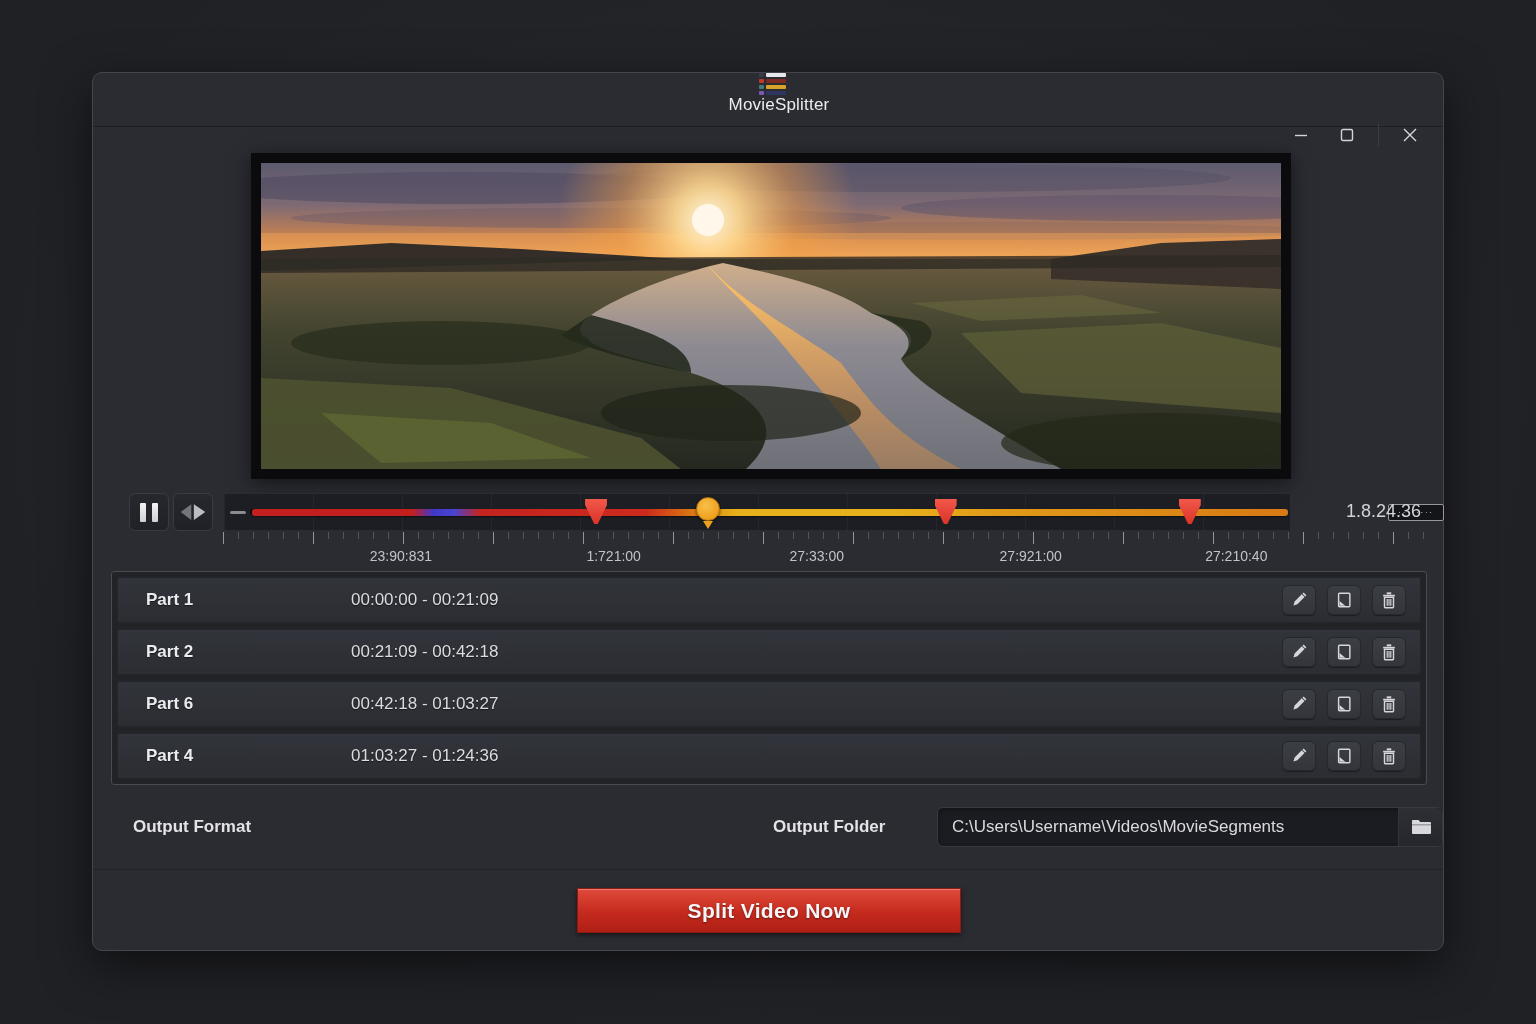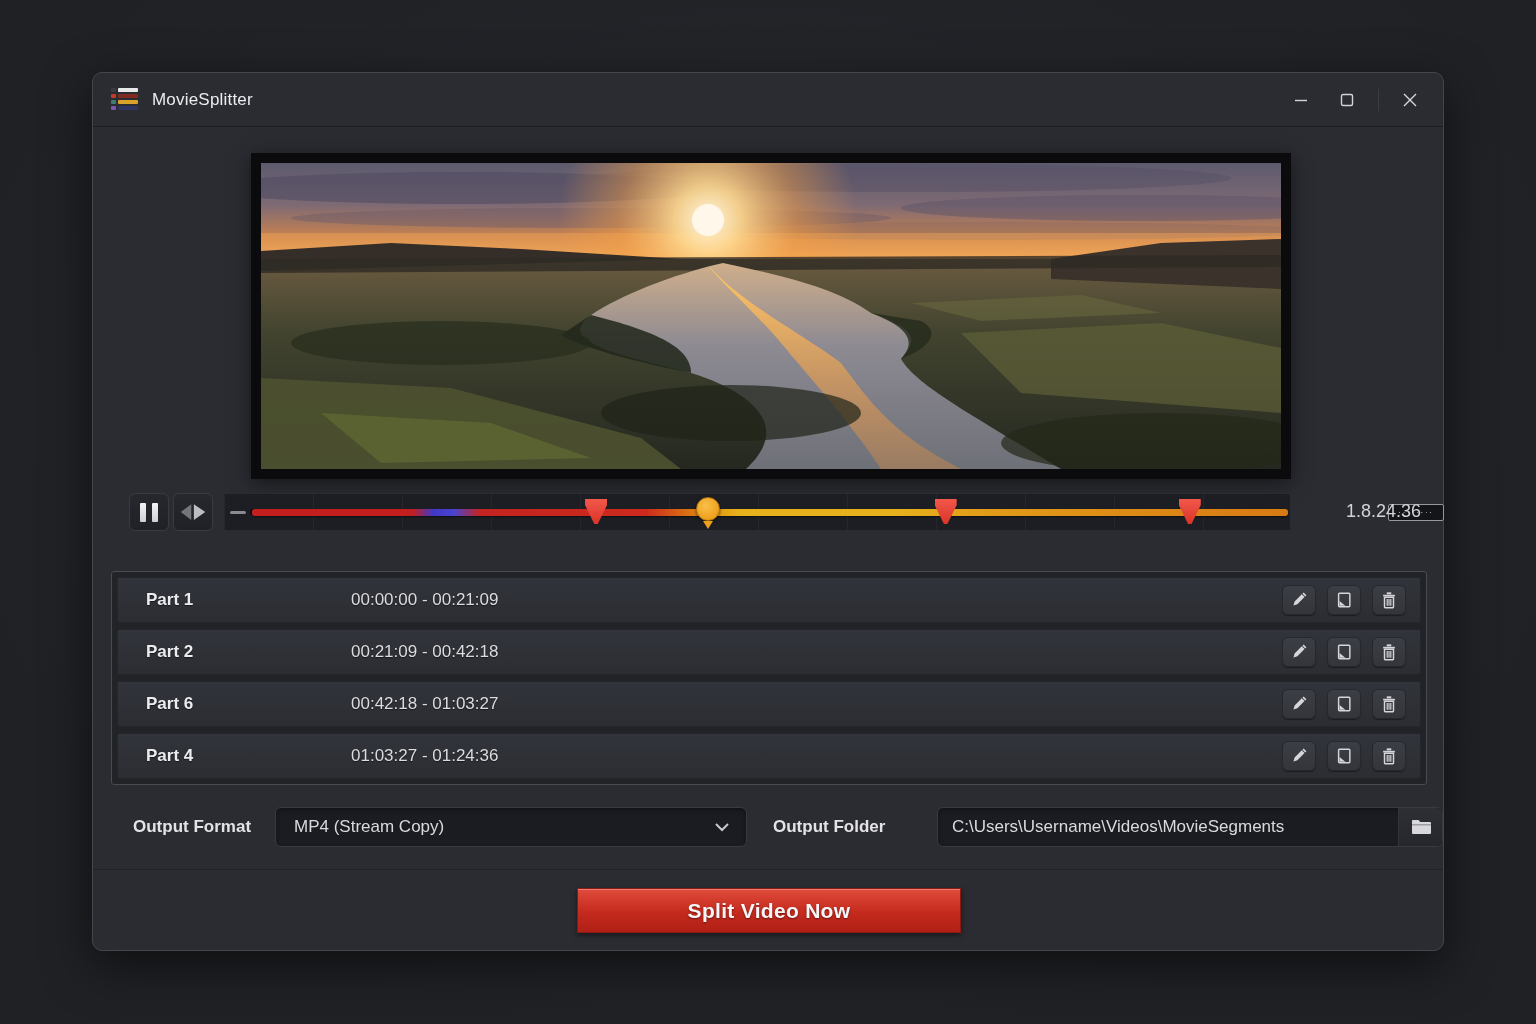--- a/index.html
+++ b/index.html
@@ -12,21 +12,21 @@
   }
   .window {
     position:absolute; left:92px; top:72px; width:1352px; height:879px;
     background:#2b2c32; border:1px solid #45464d; border-radius:10px;
     box-shadow:0 14px 48px rgba(0,0,0,.55);
   }
   
   .titlebar {
     position:absolute; left:0; top:0; right:0; height:54px;
     display:flex; align-items:center; padding:0 10px 0 18px;
-    border-bottom:1px solid #1d1e22; border-radius:10px 10px 0 0;
+    border-bottom:1px solid #1d1e22; border-radius:10px 10px 0 0;flex-direction:column;
   }
   .app-icon { width:27px; height:23px; display:flex; flex-direction:column; gap:2px; }
   .app-icon .r { display:flex; gap:2px; height:4px; }
   .app-icon .sq { width:5px; height:4px; border-radius:1px; }
   .app-icon .bar { flex:1; height:4px; border-radius:1px; }
   .r1 .sq{background:#3a3b45;} .r1 .bar{background:#e8e8ea;}
   .r2 .sq{background:#c23a2c;} .r2 .bar{background:#7e2a22;}
   .r3 .sq{background:#3f7c74;} .r3 .bar{background:#d9a32a;}
   .r4 .sq{background:#7b57b0;} .r4 .bar{background:#2e3560;}
   .app-title { margin-left:14px; font-size:17px; color:#eceCEF; letter-spacing:.2px; }
@@ -295,20 +295,28 @@
       <div class="split-marker" style="left:90.6%"></div>
       <div class="playhead" style="left:45.4%">
         <div class="ball"></div>
         <div class="stem"></div>
       </div>
       <div class="end-badge">·∙··∙·∙·</div>
     </div>
     <div class="time-display">1.8.24.36</div>
   </div>
 
+  <div class="ruler">
+    <div class="ticks"></div>
+    <span class="ruler-label" style="left:14.8%">23:90:831</span>
+    <span class="ruler-label" style="left:32.5%">1:721:00</span>
+    <span class="ruler-label" style="left:49.4%">27:33:00</span>
+    <span class="ruler-label" style="left:67.2%">27:921:00</span>
+    <span class="ruler-label" style="left:84.3%">27:210:40</span>
+  </div>
 
   <div class="parts">
 
     <div class="part-row">
       <span class="part-name">Part 1</span>
       <span class="part-range">00:00:00 - 00:21:09</span>
       <div class="part-actions">
         <button class="icon-btn">
           <svg width="18" height="18" viewBox="0 0 20 20">
               <path d="M4.5,19 L6,13.8 L15.4,4.4 L19,8 L9.6,17.4 Z M16.3,3.5 L17.8,2 L21.4,5.6 19.9,7.1 Z" transform="scale(0.85)" fill="#d6d6da"></path>
@@ -414,26 +422,20 @@
               <line x1="12" y1="9" x2="12" y2="16.5" stroke="#d6d6da" stroke-width="1.3"></line>
             </svg>
         </button>
       </div>
     </div>
 
   </div>
 
   <div class="out-row">
     <span class="out-label lbl-format">Output Format</span>
-    <div class="field dropdown">
-      <span class="val">MP4 (Stream Copy)</span>
-      <svg class="chev" width="16" height="10" viewBox="0 0 16 10">
-          <polyline points="2,2 8,8 14,2" fill="none" stroke="#c8c9cd" stroke-width="2"></polyline>
-        </svg>
-    </div>
     <span class="out-label lbl-folder">Output Folder</span>
     <div class="field folder-field">
       <span class="val">C:\Users\Username\Videos\MovieSegments</span>
       <button class="folder-btn">
         <svg width="20" height="16" viewBox="0 0 20 16">
             <path d="M1,2 a1,1 0 0 1 1,-1 h5.5 l1.8,2 H19 a1,1 0 0 1 1,1 v10 a1,1 0 0 1 -1,1 H2 a1,1 0 0 1 -1,-1 Z" fill="#d8d8dc"></path>
             <rect x="1" y="5.2" width="19" height="1.2" fill="#8e8f94"></rect>
           </svg>
       </button>
     </div>

